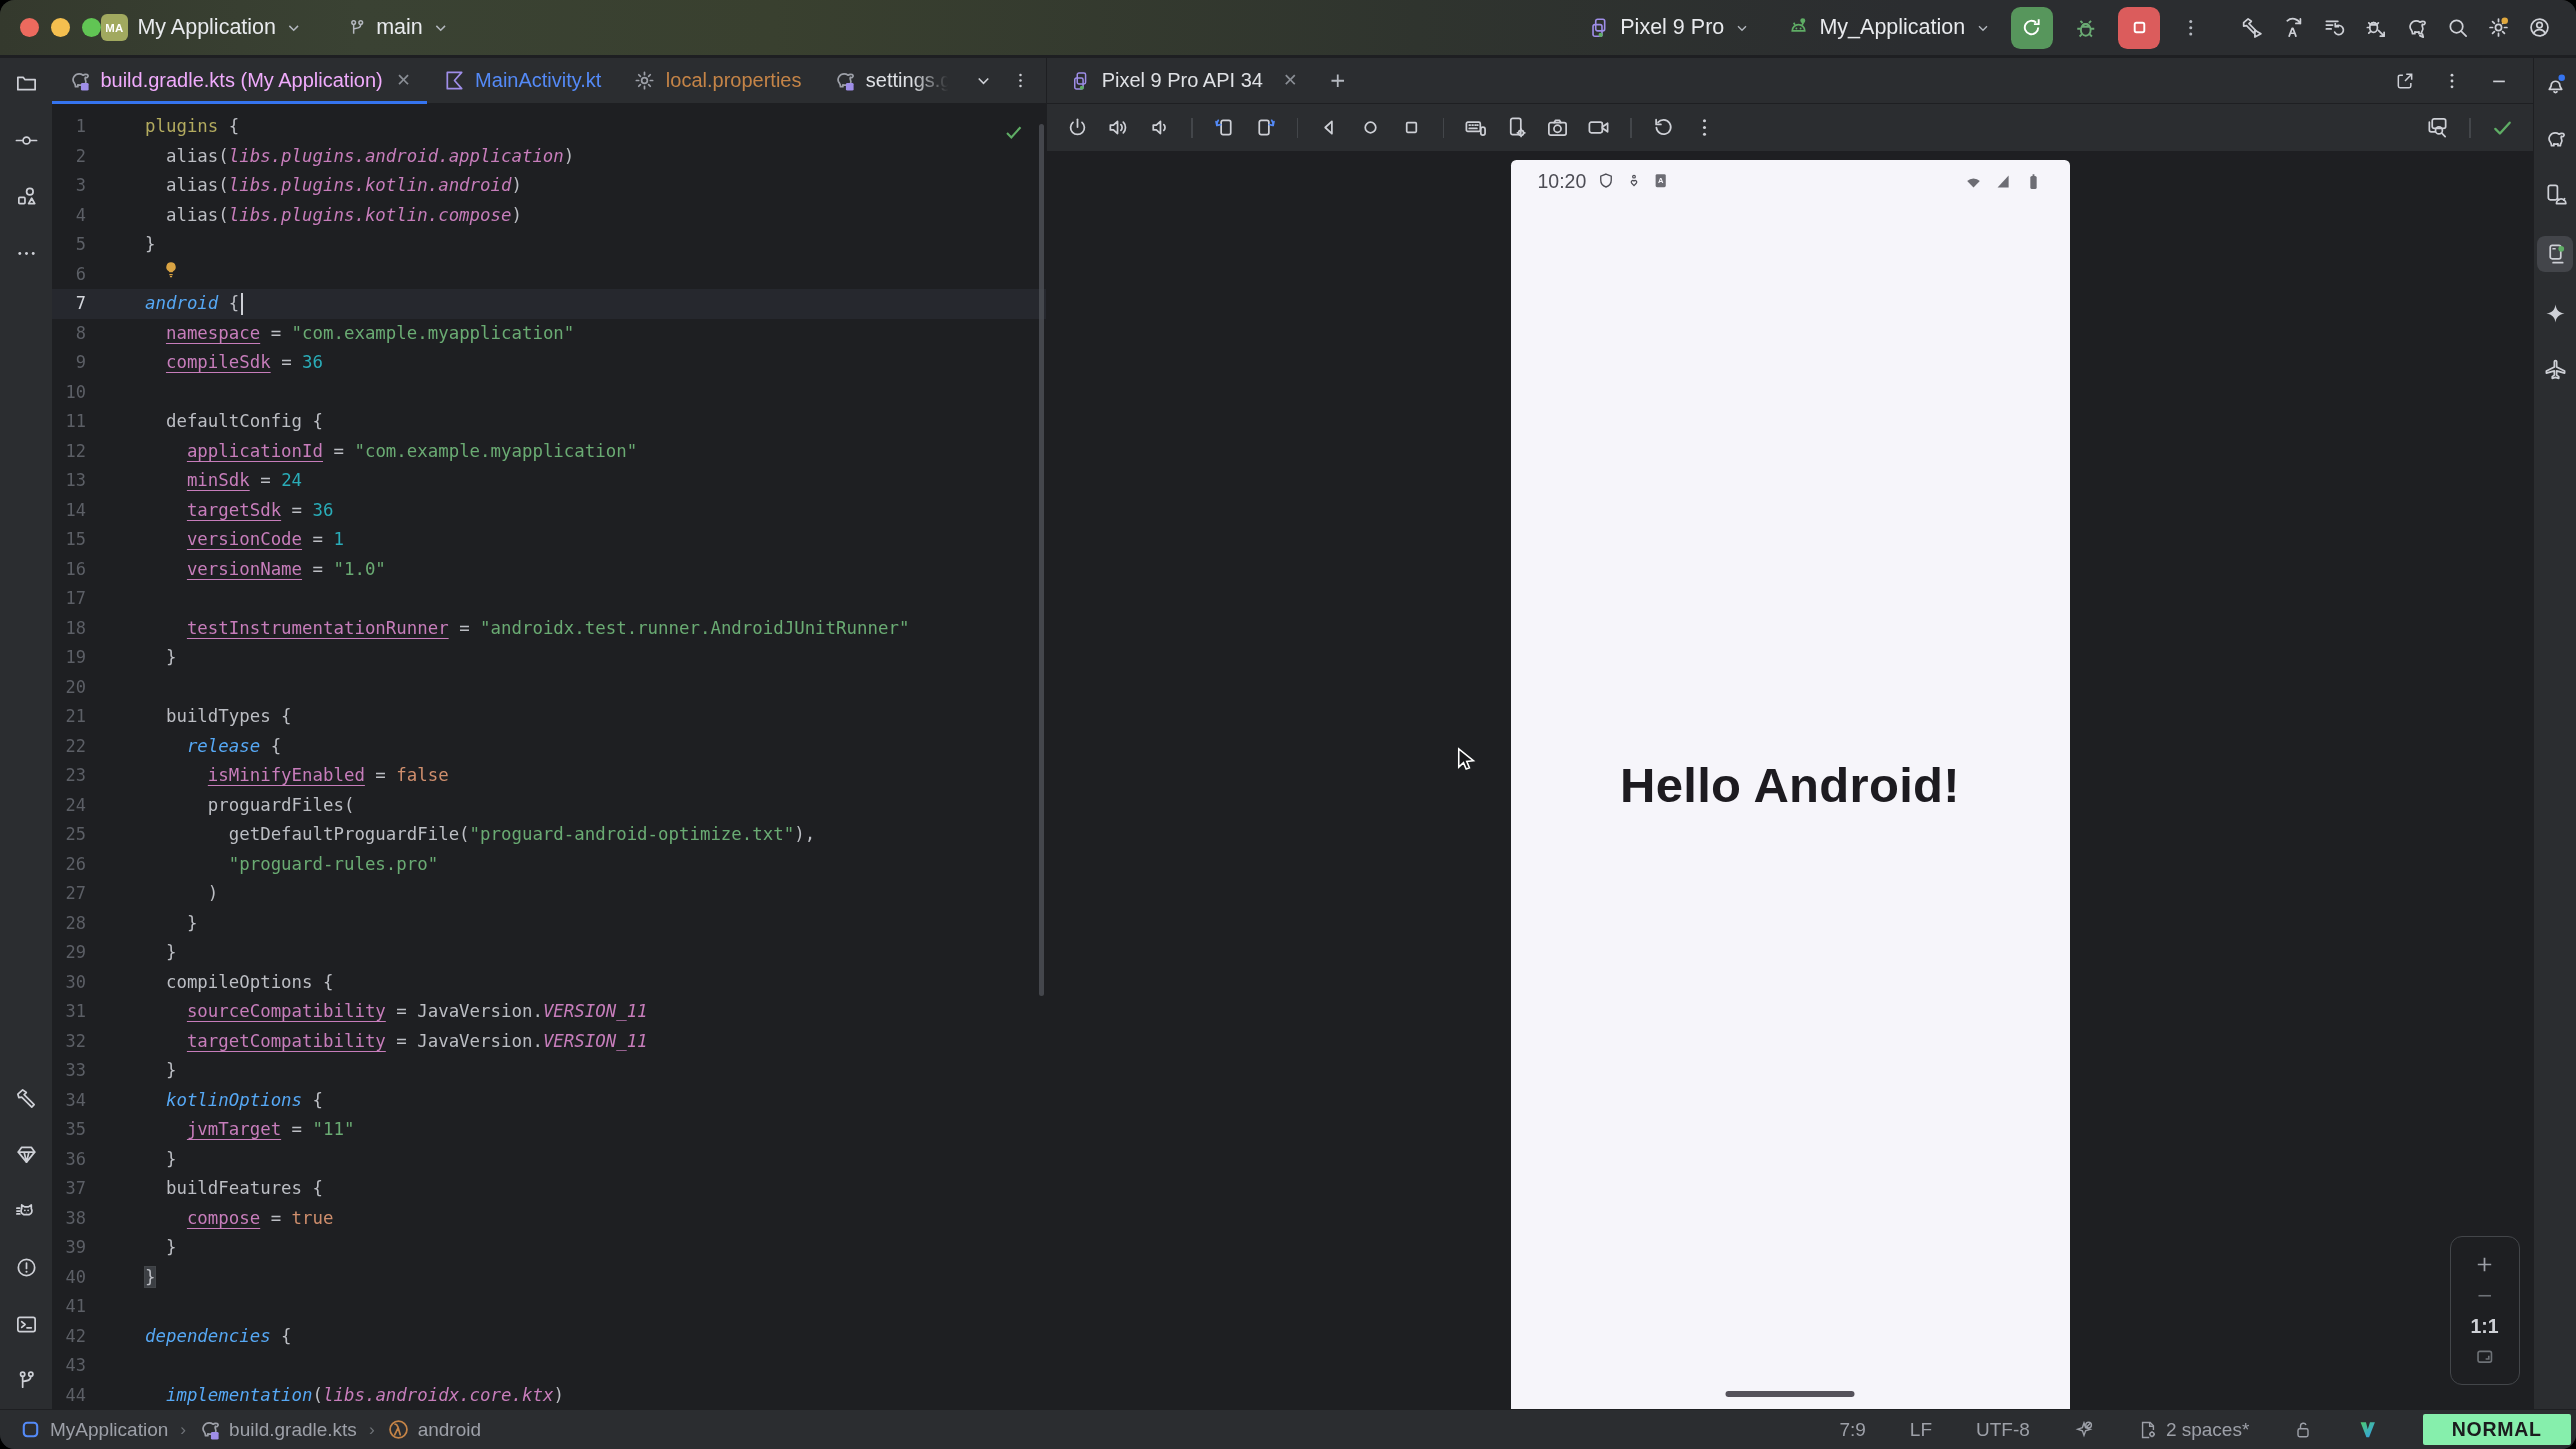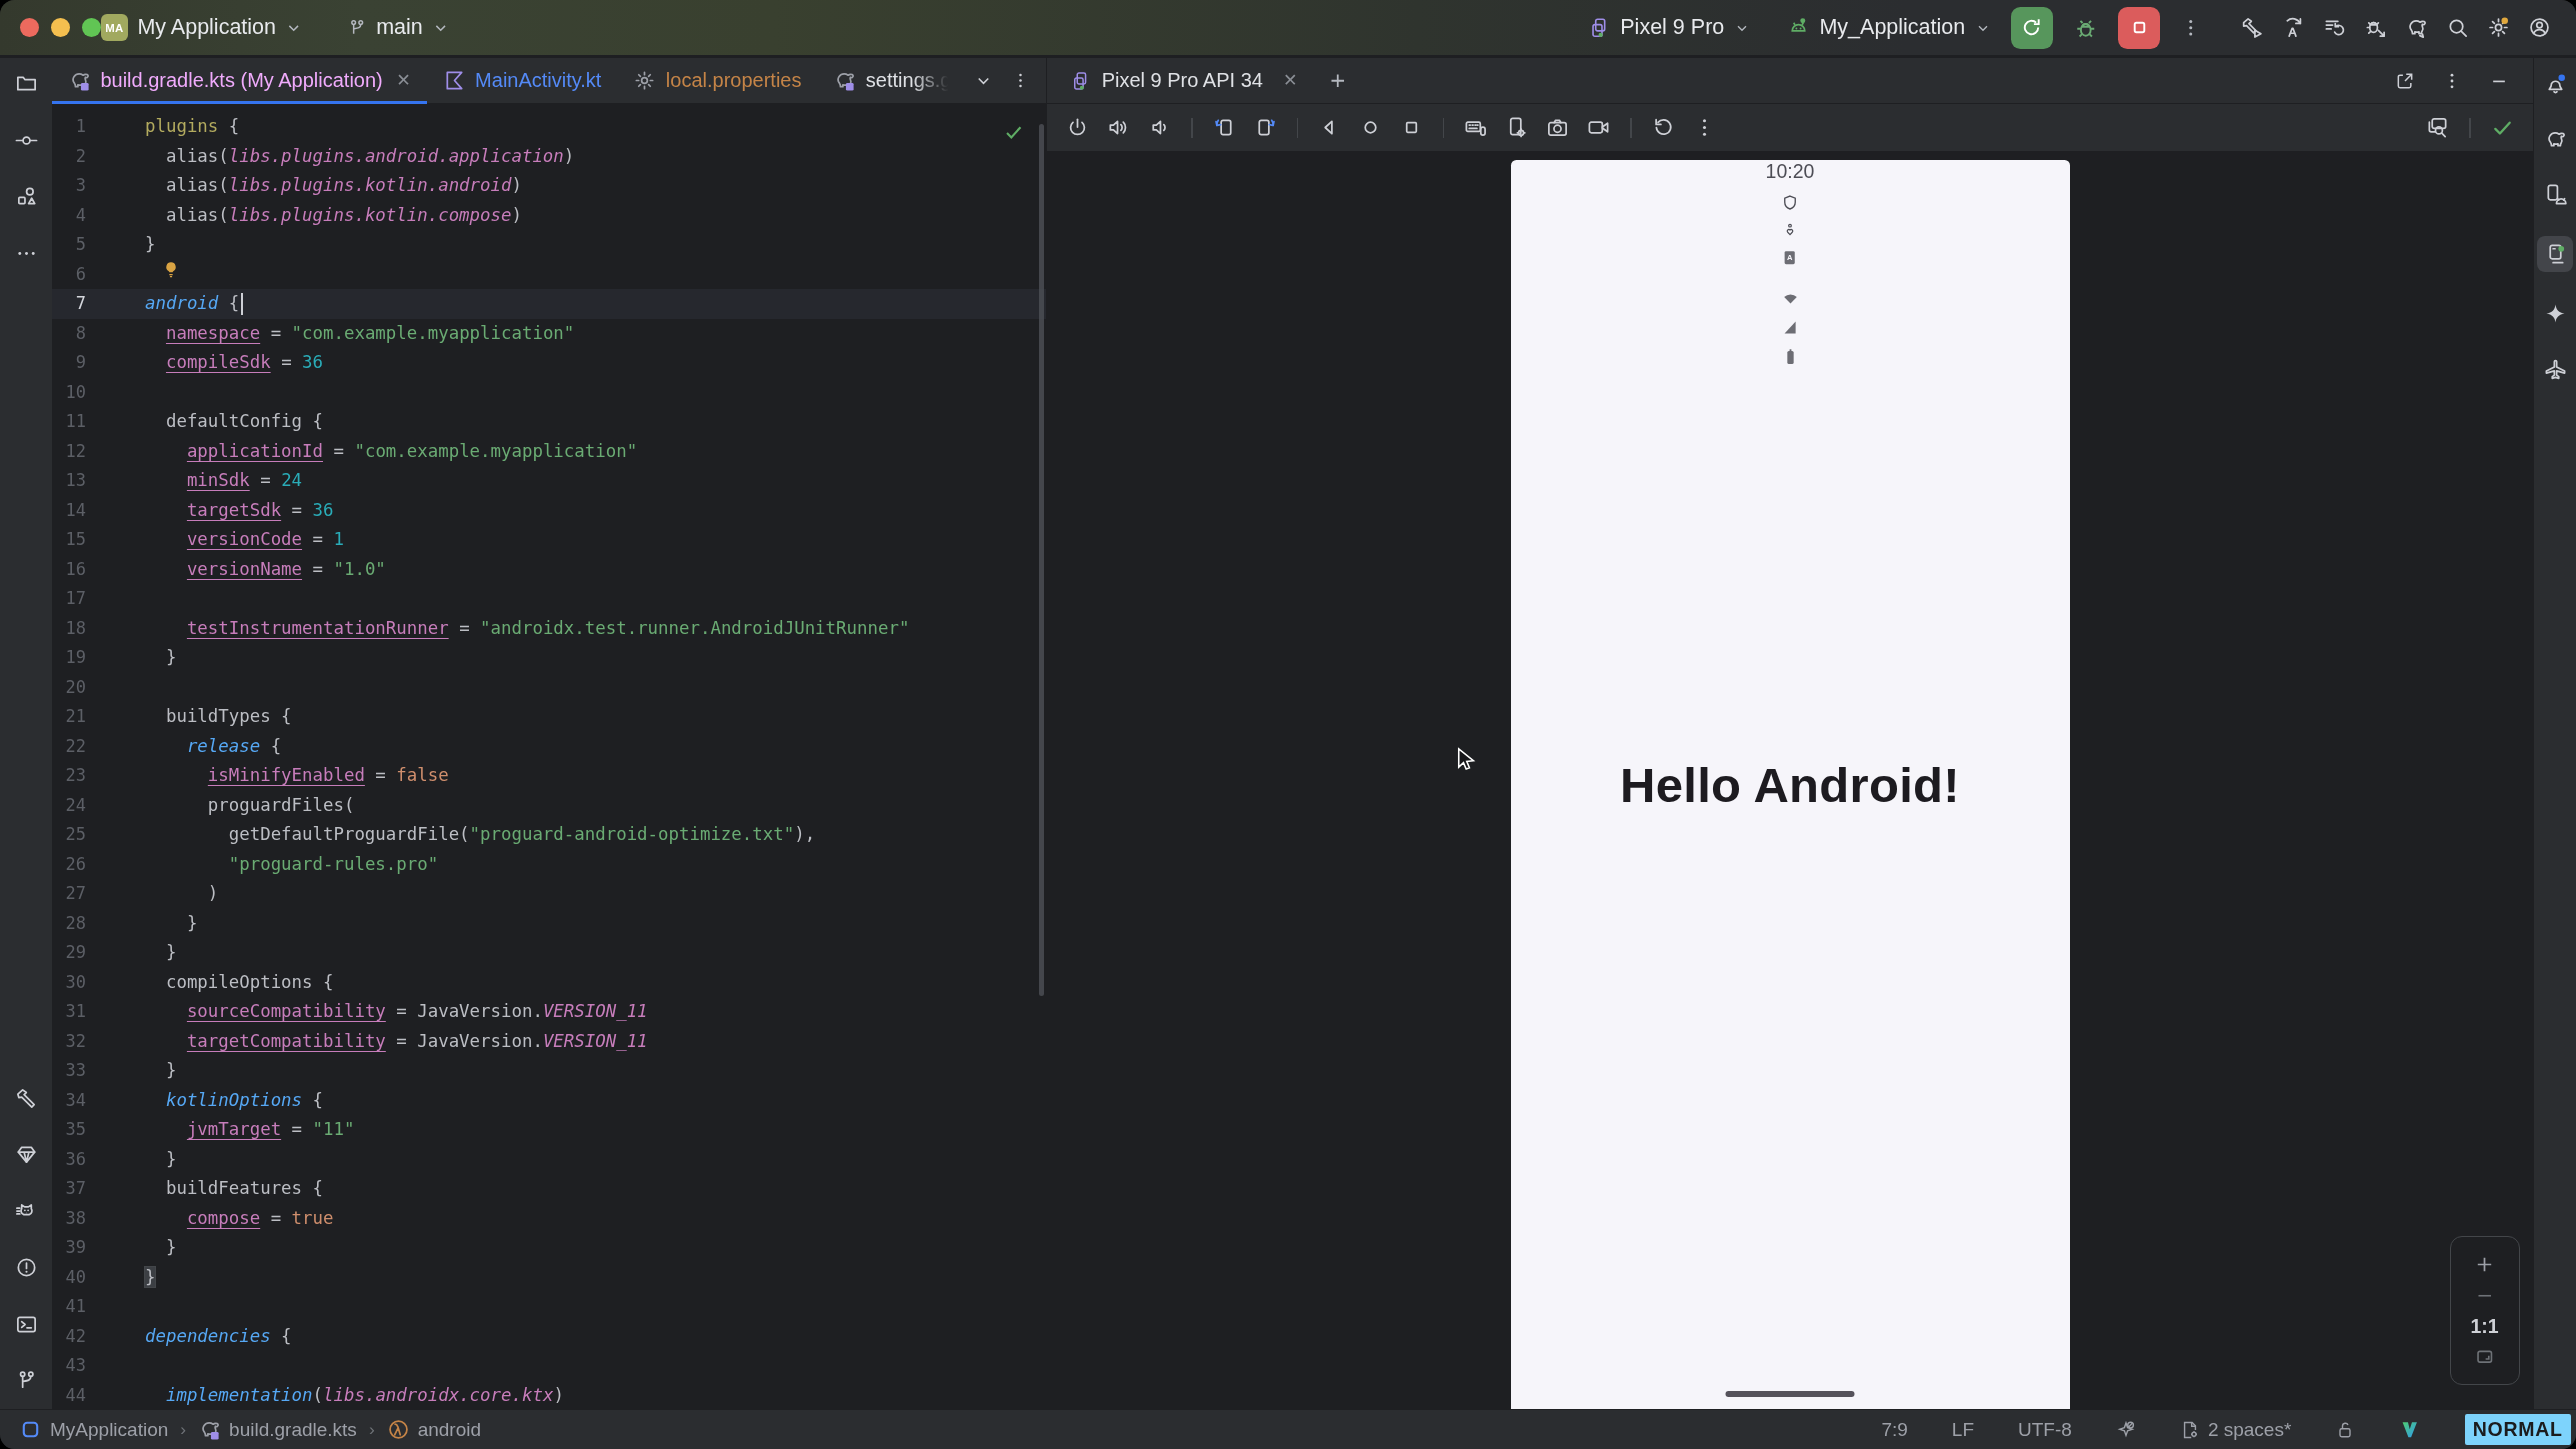--- a/index.html
+++ b/index.html
@@ -65,41 +65,41 @@
   .emu-tab{display:flex;align-items:center;gap:10.7px;font-size:20px;}
   .emu-tab .x{color:#8a8e95;font-size:17.4px;margin-left:9.4px;}
   .emu-winbtns{margin-left:auto;display:flex;align-items:center;gap:27px;color:#ced0d6;}
   .emu-toolbar{height:48px;background:#2b2d30;border-bottom:1.3px solid #1e1f22;display:flex;align-items:center;
     justify-content:space-between;padding:0 17.4px;}
   .iconrow{display:flex;align-items:center;gap:14px;color:#ced0d6;}
   .tbtn{display:flex;align-items:center;justify-content:center;width:27px;height:27px;border-radius:5.4px;}
   .sep{width:1.3px;height:20px;background:#43464a;margin:0 4px;}
   .emu-canvas{position:relative;flex:1;background:#1e1f22;display:flex;justify-content:center;}
   .phone{position:relative;margin-top:8px;width:559px;height:1249px;background:#f6f5fa;border-radius:5.4px 5.4px 0 0;}
-  .p-status{display:flex;align-items:center;height:42px;padding:0 27px;color:#4d4d55;font-size:19.5px;gap:10.7px;flex-direction:column;}
+  .p-status{display:flex;align-items:center;height:42px;padding:0 27px;color:#4d4d55;font-size:19.5px;gap:10.7px;}
   .p-status .sp{flex:1;}
   .hello{position:absolute;top:50%;left:0;right:0;transform:translateY(-50%);text-align:center;
     font-size:49px;font-weight:bold;color:#1d1b20;letter-spacing:0.3px;}
   .home-bar{position:absolute;bottom:12px;left:50%;transform:translateX(-50%);width:129px;height:6px;
     border-radius:3.4px;background:#55525b;}
   .cursor{position:absolute;left:405px;top:594px;}
   .zoomer{position:absolute;right:13.4px;bottom:24px;width:70px;height:149px;border:1.3px solid #43464a;
     border-radius:12px;display:flex;flex-direction:column;align-items:center;justify-content:space-between;
     padding:16px 8px;color:#9da0a8;}
   .zoomer .zlabel{font-size:19.5px;font-weight:bold;color:#ced0d6;}
   .zoomer .zdim{color:#6e7277;}
   
   .statusbar{position:absolute;left:0;right:0;bottom:0;height:40px;background:#2b2d30;border-top:1.3px solid #1e1f22;
     display:flex;align-items:center;padding:0 5.4px 0 19px;font-size:19px;color:#9da0a8;}
   .crumbs{display:flex;align-items:center;gap:12px;}
   .crumb{display:flex;align-items:center;gap:8px;}
   .crumb-sep{color:#6e7277;font-size:17.4px;}
   .sb-right{margin-left:auto;display:flex;align-items:center;gap:44px;}
   .sb-item{display:flex;align-items:center;gap:8px;}
-  .mode-badge{background:#7dd3fc;color:#1b1c1e;font-weight:bold;font-size:19.5px;padding:4px 8px;
+  .mode-badge{background:#86efac;color:#1b1c1e;font-weight:bold;font-size:19.5px;padding:4px 29px;
     border-radius:2px;letter-spacing:0.7px;}
 </style>
 </head>
 <body>
 
 <div class="win">
 
   <header class="titlebar">
     <div class="lights">
       <span class="light l-red"></span>

